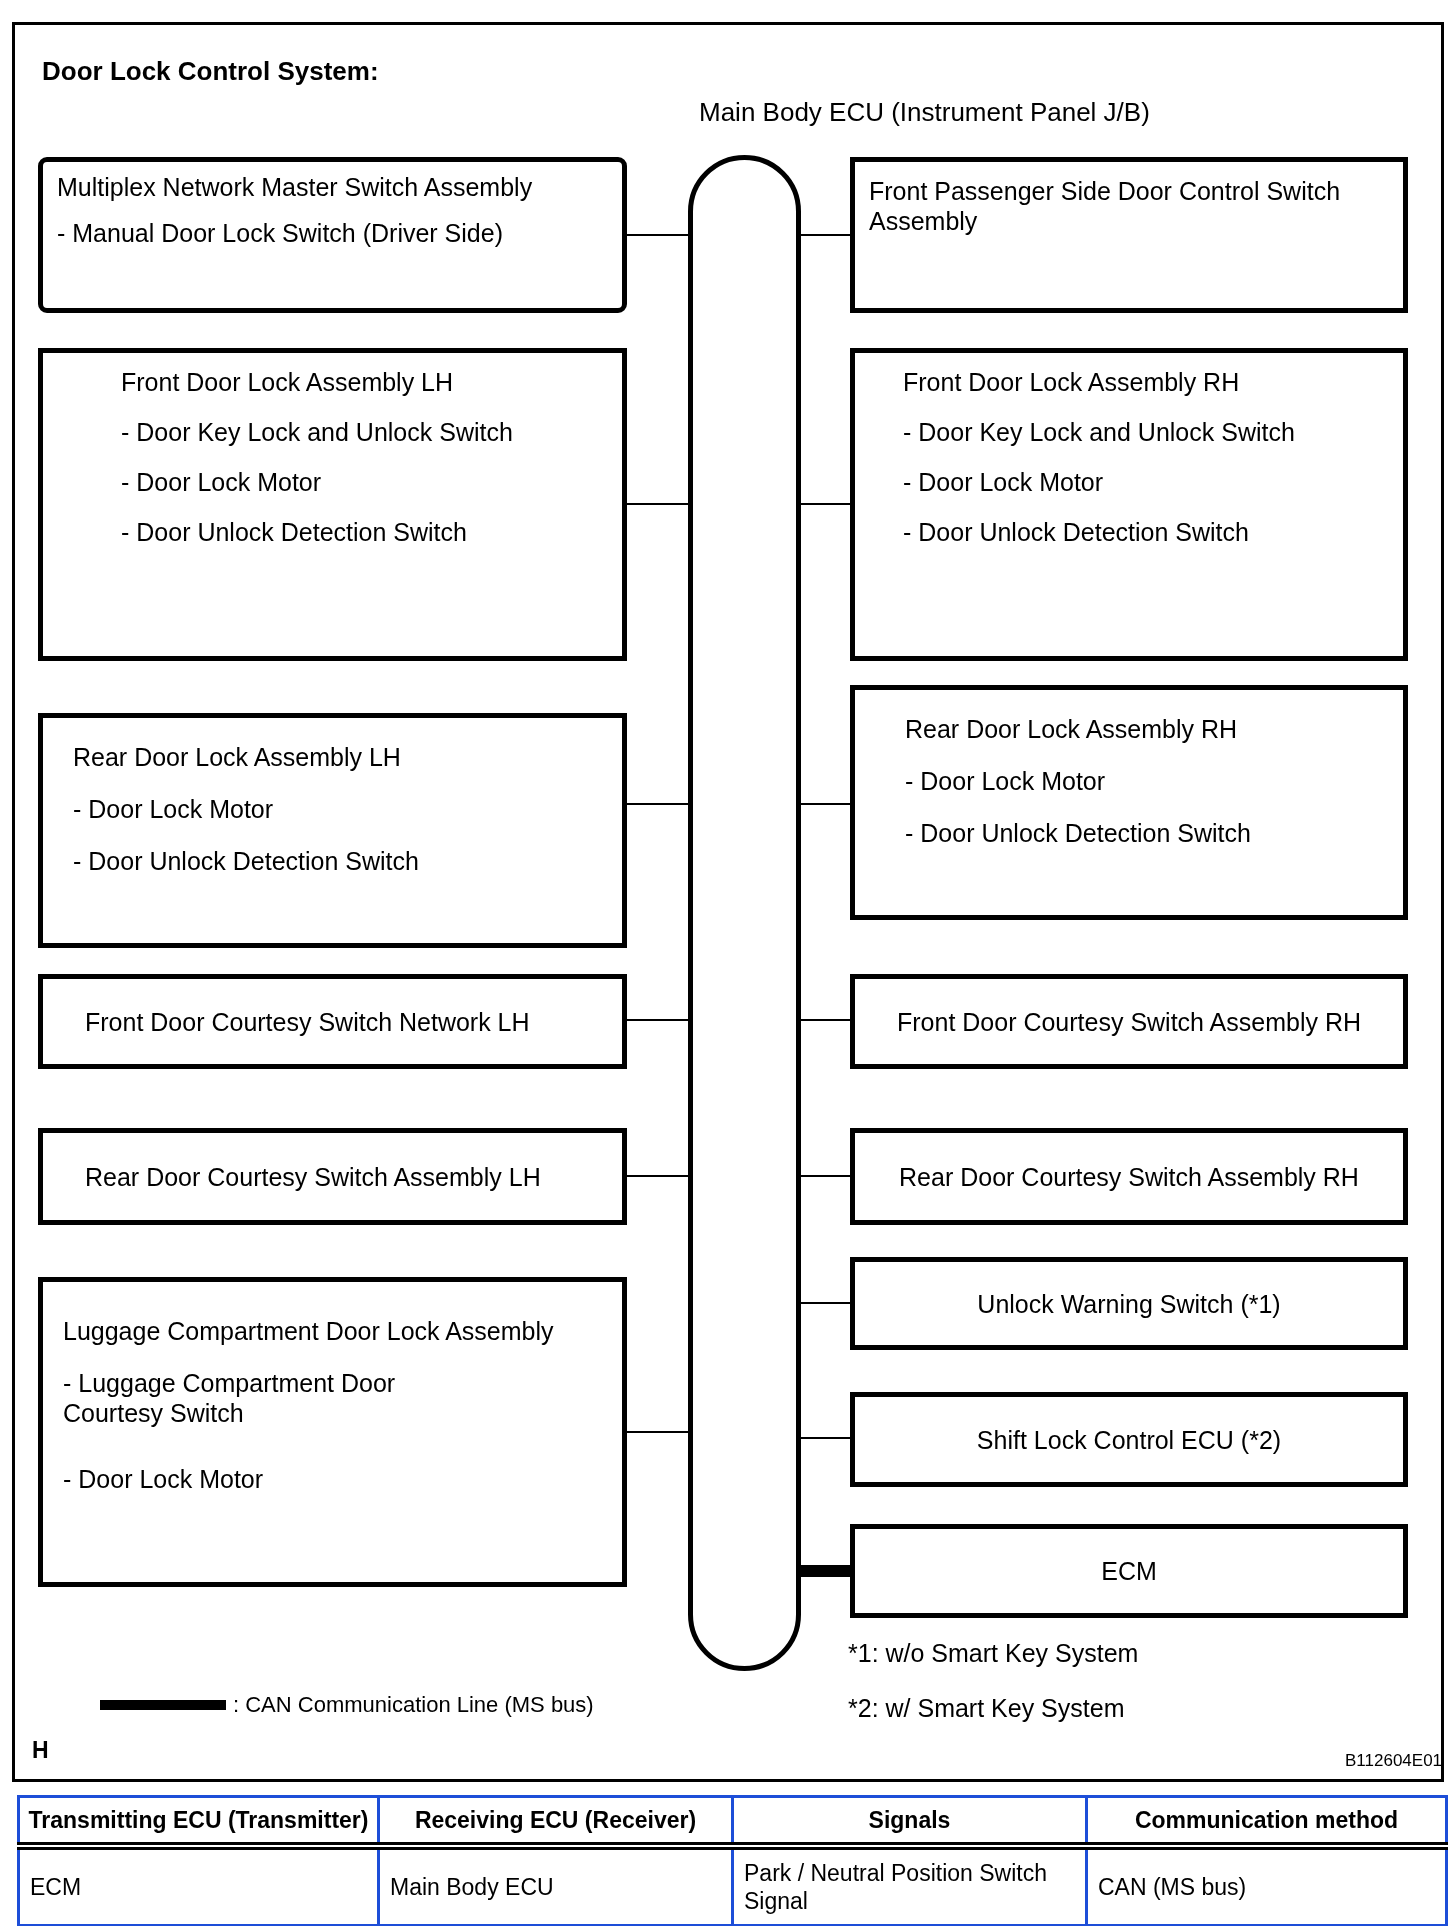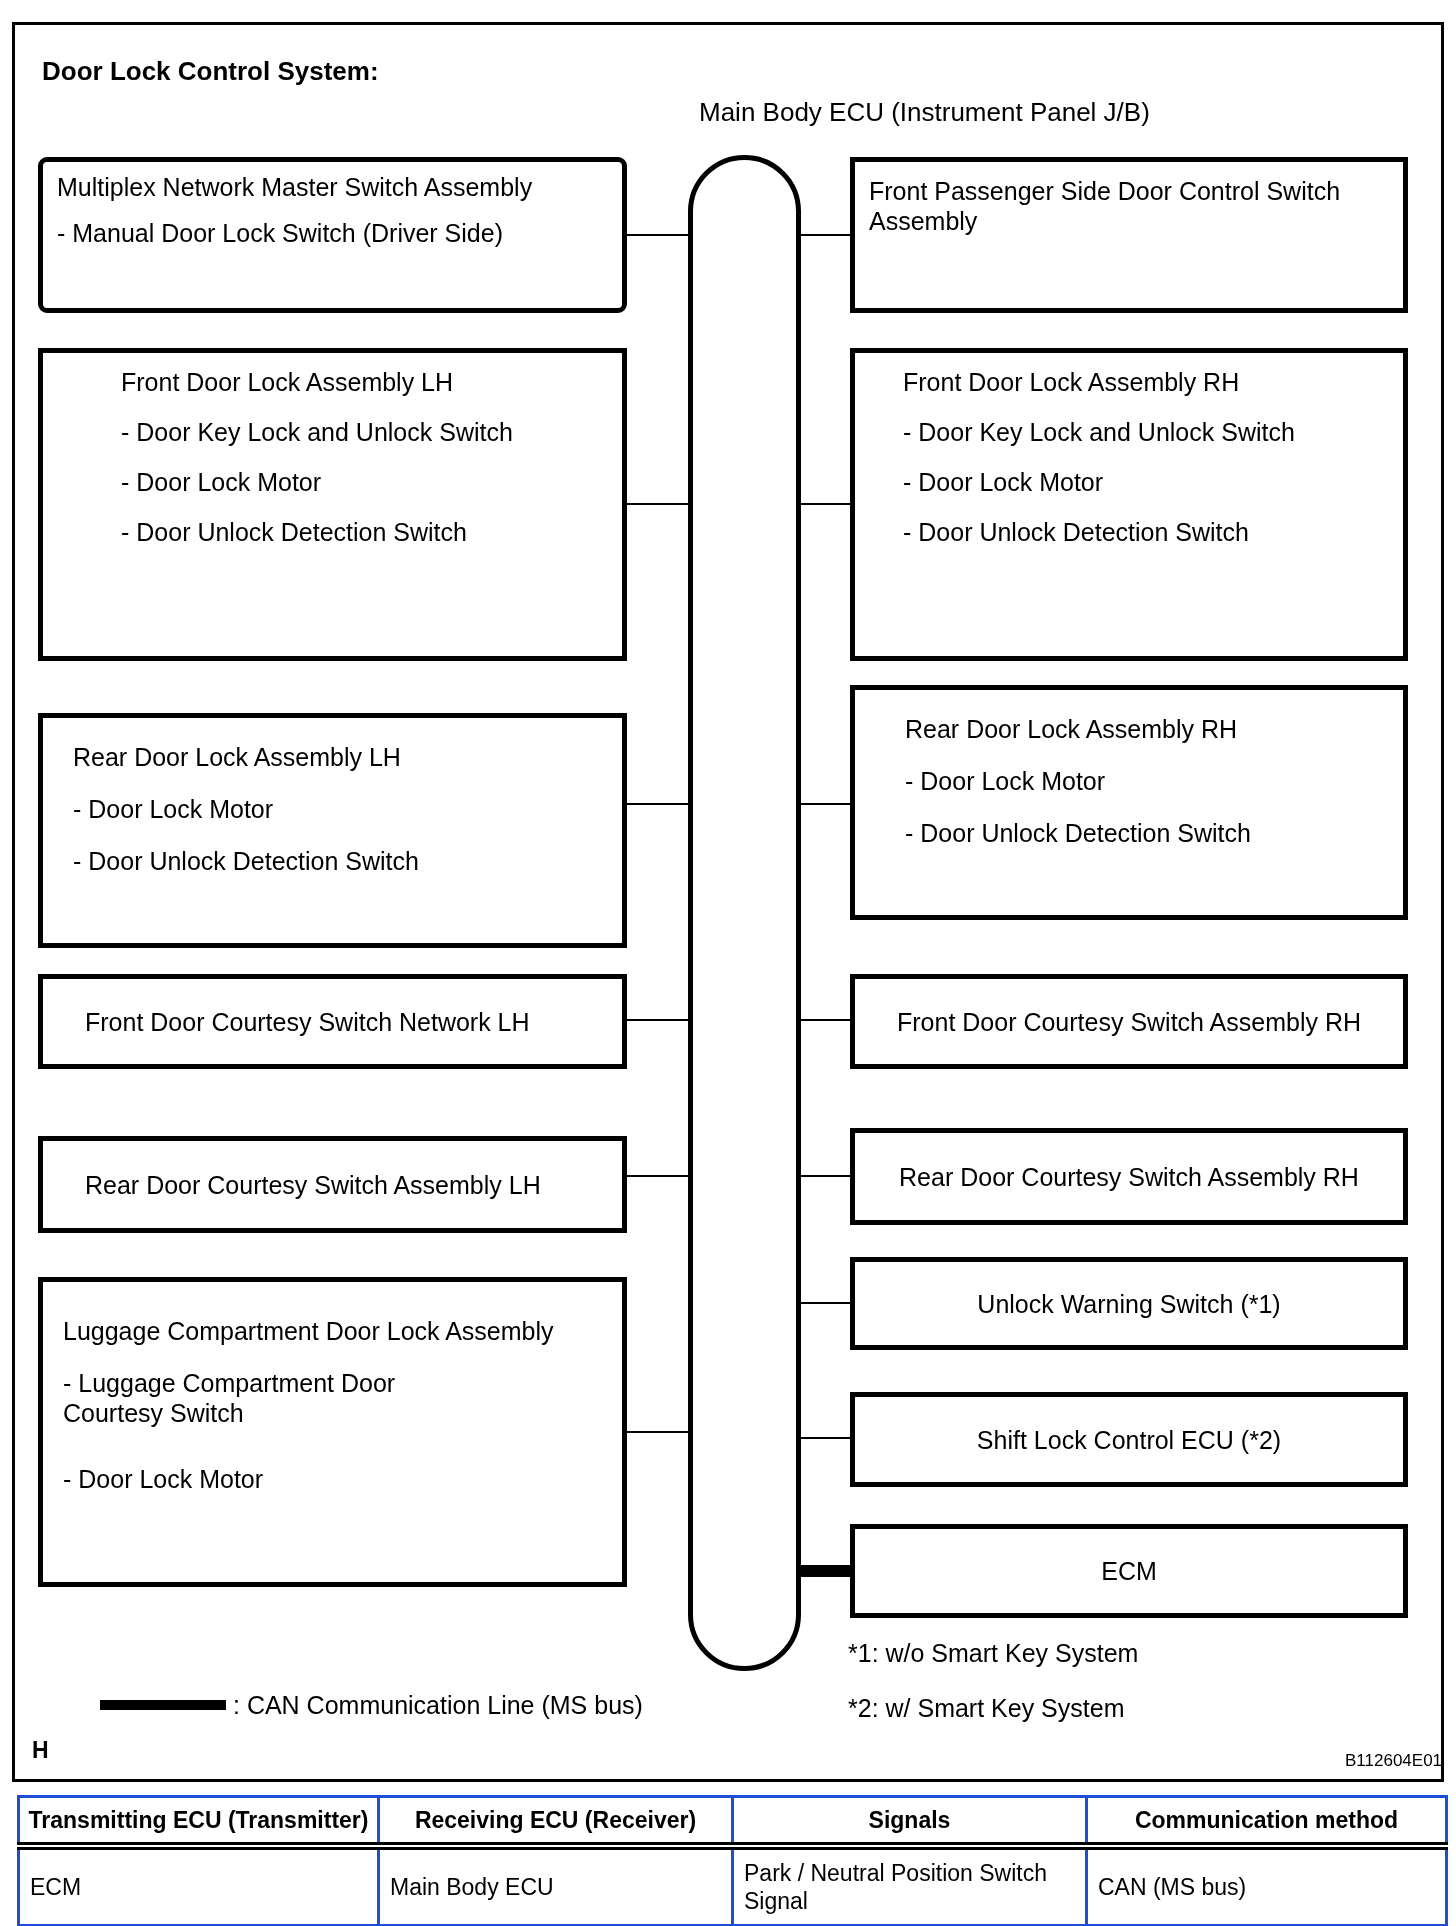--- a/index.html
+++ b/index.html
@@ -23,21 +23,21 @@
   .c-l2{padding:14px 8px 0 78px;} .c-l2 .it{margin-top:20px;}
   .c-r2{padding:14px 8px 0 48px;} .c-r2 .it{margin-top:20px;}
   .c-l3{padding:24px 8px 0 30px;margin-top:28px;} .c-l3 .it{margin-top:22px;}
   .c-r3{padding:24px 8px 0 50px;} .c-r3 .it{margin-top:22px;}
   .c-l6{padding:34px 8px 0 20px;} .c-l6 .it{margin-top:22px;max-width:360px;}
   .c-l6 .it2{margin-top:36px;max-width:520px;}
   .c-r1{padding:14px 10px 0 14px;}
   .cl{display:flex;align-items:center;padding-left:42px;box-sizing:border-box;}
   .cc{display:flex;align-items:center;justify-content:center;text-align:center;}
   .legend-bar{position:absolute;left:100px;top:1700px;width:126px;height:10px;background:#000;}
-  .legend-text{position:absolute;left:233px;top:1690px;font-size:25px;line-height:30px;}
+  .legend-text{position:absolute;left:233px;top:1690px;font-size:22px;line-height:30px;}
   .note{position:absolute;left:848px;font-size:25px;line-height:30px;}
   .pgmark{position:absolute;left:32px;top:1735px;font-size:23px;font-weight:bold;line-height:30px;}
   .figcode{position:absolute;left:1345px;top:1752px;font-size:17px;line-height:18px;}
   table.comm{position:absolute;left:17px;top:1795px;width:1428px;border-collapse:collapse;
              table-layout:fixed;font-size:23px;background:#fff;}
   table.comm th,table.comm td{border:3px solid #1d4ed8;overflow:hidden;margin-left:45px;}
   table.comm th{border-bottom:8px double #000;font-weight:bold;text-align:center;
                 height:40px;padding:2px 6px;line-height:26px;}
   table.comm td{height:66px;padding:4px 10px;vertical-align:middle;text-align:left;line-height:28px;}
 </style>
@@ -83,21 +83,21 @@
   <div class="bx lbx c-l3" style="top:685px;height:235px;">
     <div class="ti">Rear Door Lock Assembly LH</div>
     <div class="it">- Door Lock Motor</div>
     <div class="it">- Door Unlock Detection Switch</div>
   </div>
 
   <div class="bx lbx cl" style="top:974px;height:95px;">
     <div class="ti">Front Door Courtesy Switch Network LH</div>
   </div>
 
-  <div class="bx lbx cl" style="top:1128px;height:97px;margin-top:8px;">
+  <div class="bx lbx cl" style="top:1128px;height:97px;">
     <div class="ti">Rear Door Courtesy Switch Assembly LH</div>
   </div>
 
   <div class="bx lbx c-l6" style="top:1277px;height:310px;">
     <div class="ti">Luggage Compartment Door Lock Assembly</div>
     <div class="it">- Luggage Compartment Door Courtesy Switch</div>
     <div class="it it2">- Door Lock Motor</div>
   </div>
 
   <div class="bx rbx c-r1" style="top:157px;height:156px;">

